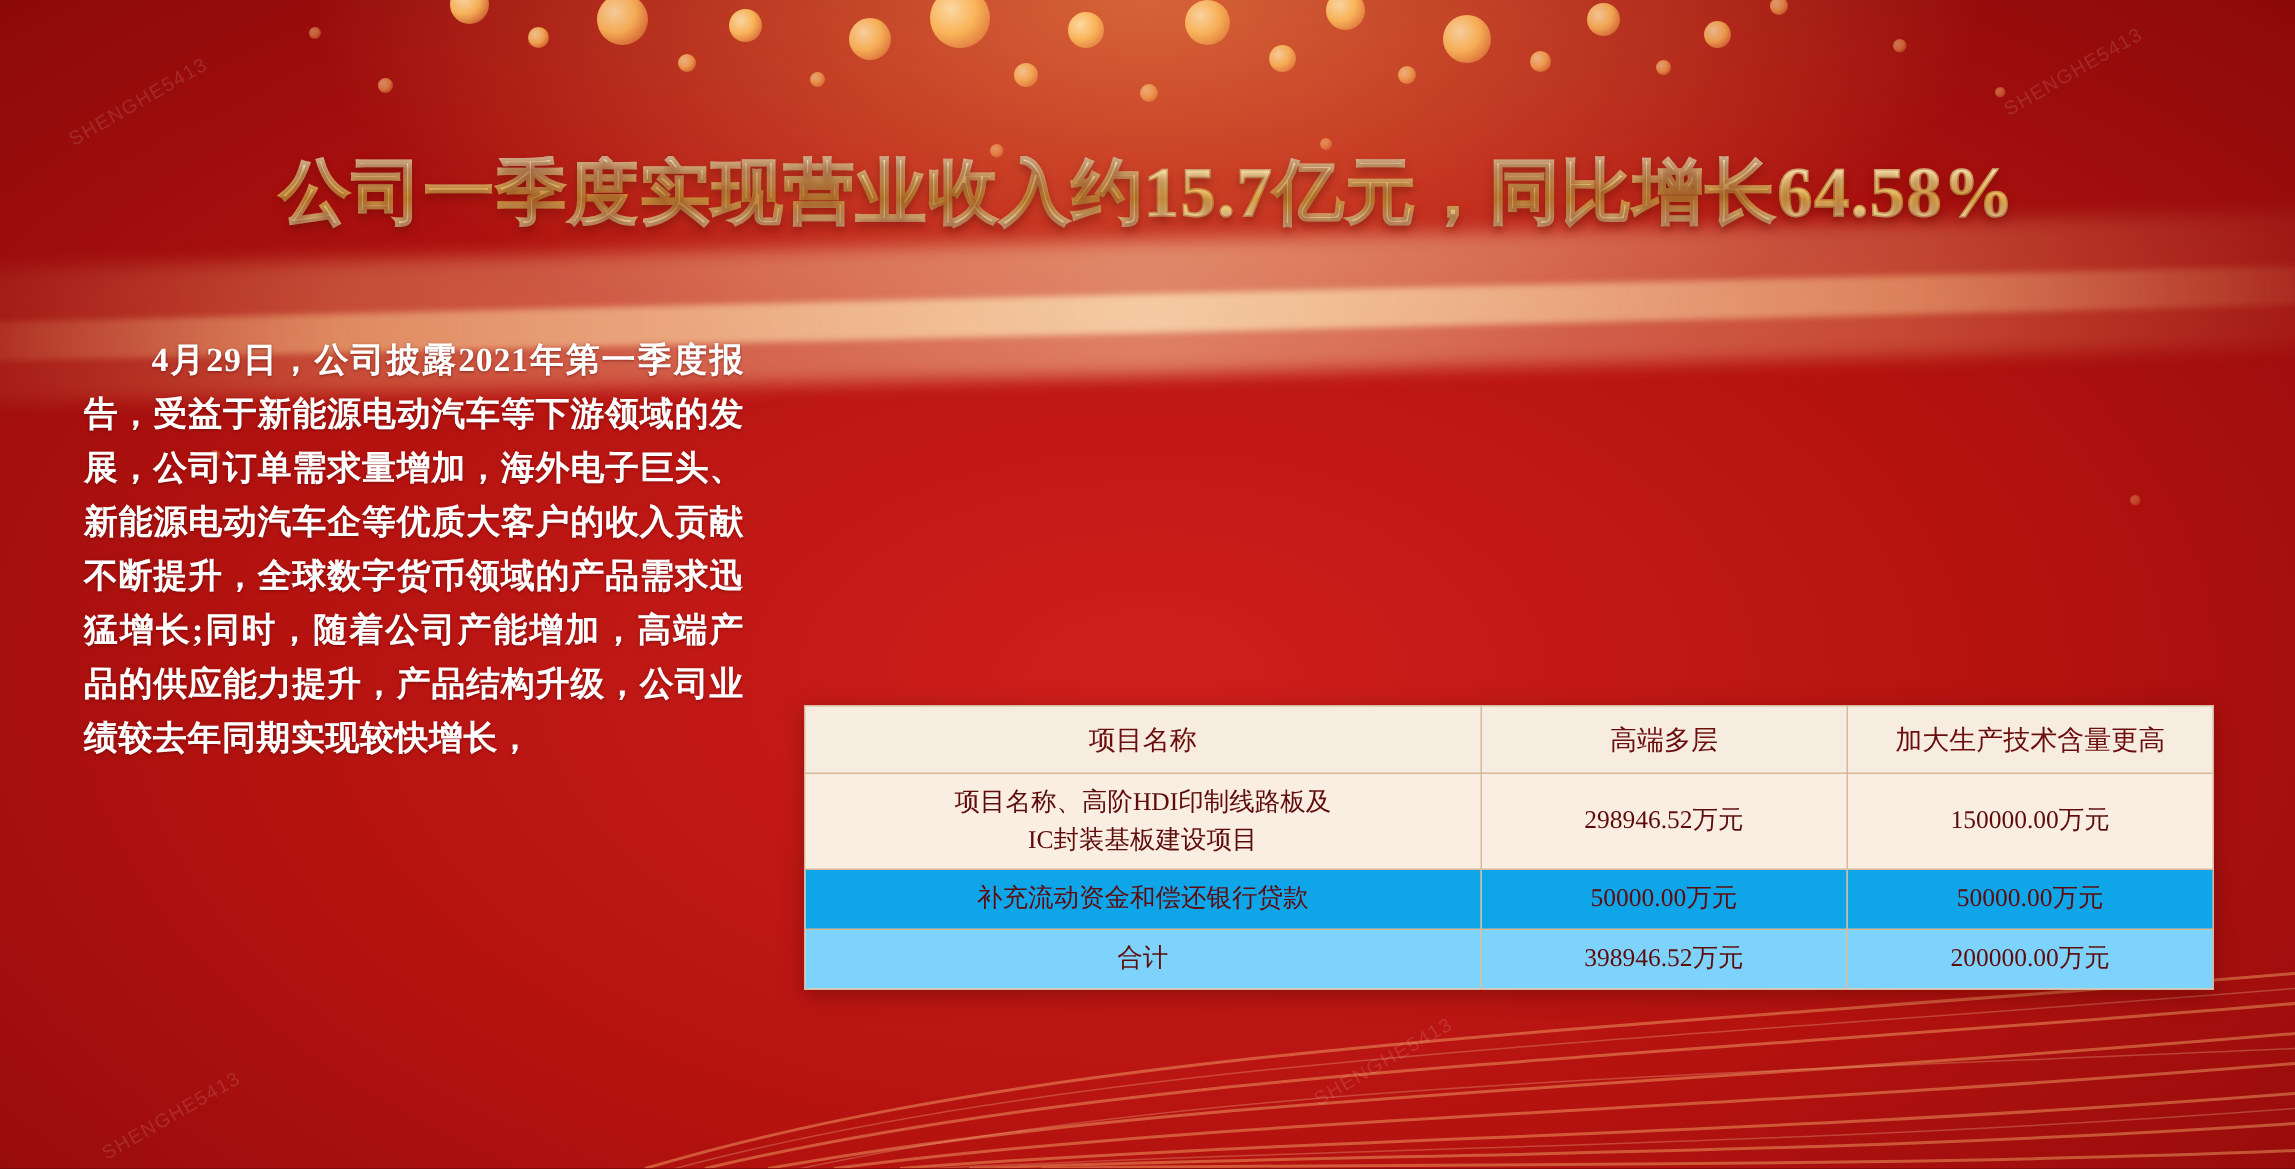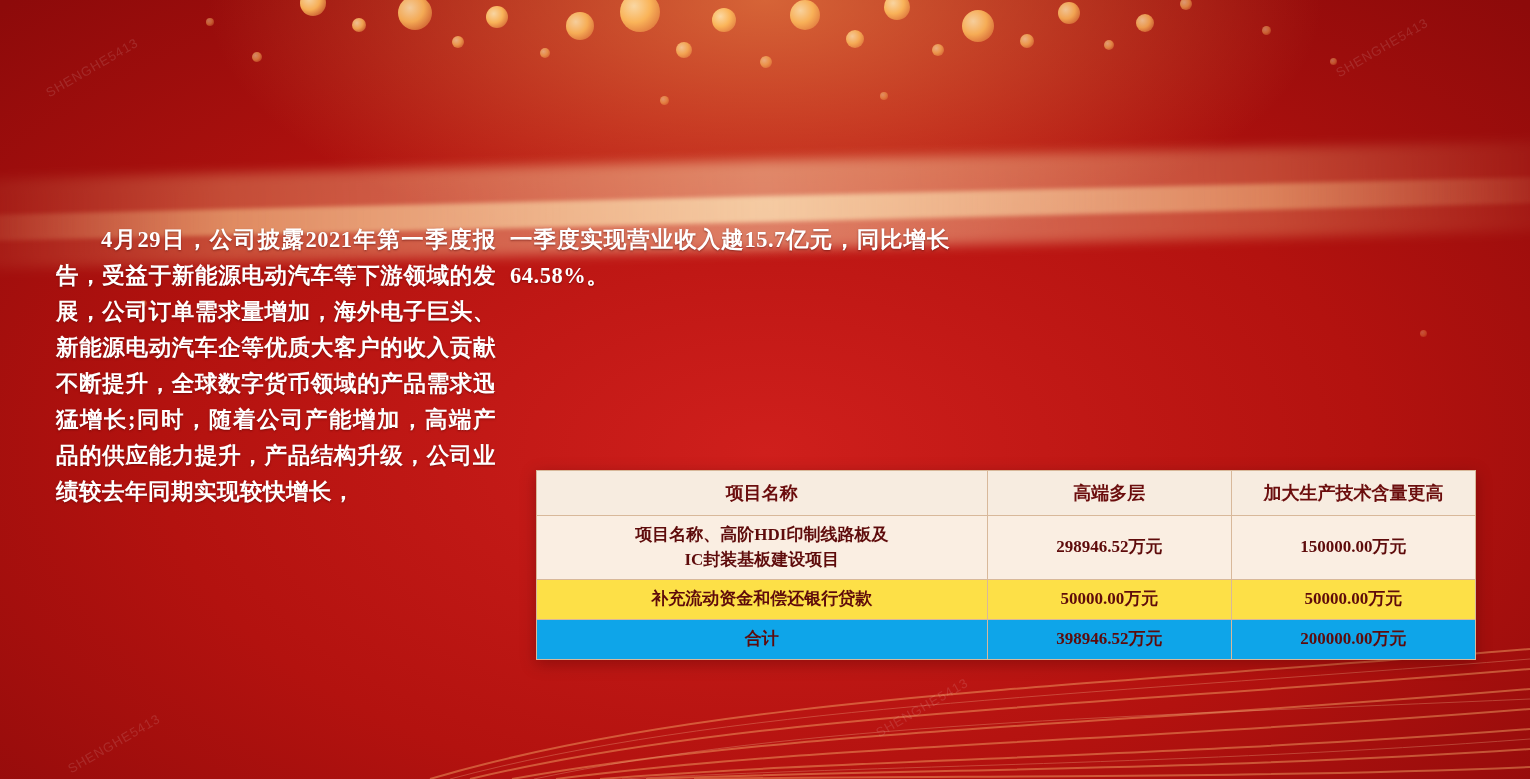--- a/index.html
+++ b/index.html
@@ -82,21 +82,21 @@
     text-shadow: 0 3px 6px rgba(90,10,0,0.45);
     white-space: nowrap;
   }
   
   .columns {
     position: absolute;
     top: 222px;
     left: 56px;
     width: 1420px;
     display: flex;
-    gap: 14px;
+    gap: 34px;
   }
   .col {
     width: 440px;
   }
   .col p {
     margin: 0 0 2px 0;
     color: #ffffff;
     font-size: 22.5px;
     line-height: 36px;
     text-align: justify;
@@ -118,35 +118,35 @@
     border-collapse: collapse;
     width: 100%;
     background: #fdf6ec;
     box-shadow: 0 4px 14px rgba(60,0,0,0.35);
   }
   table.invest th,
   table.invest td {
     border: 1px solid #d8b89a;
     text-align: center;
     color: #5e0b0b;
-    font-weight: bold;
+    font-weight: normal;
     font-size: 17px;
     padding: 7px 6px;
     line-height: 1.45;
     margin-top: 48px;
   }
   table.invest thead th {
     background: #f7ece0;
     font-size: 18px;
     padding: 9px 6px;
     color: #6b0d0d;
   }
   table.invest tbody tr.row-a td { background: #faeee2; }
-  table.invest tbody tr.row-b td { background: #fde047; }
-  table.invest tbody tr.total td { background: #0ea5e9; }
+  table.invest tbody tr.row-b td { background: #0ea5e9; }
+  table.invest tbody tr.total td { background: #7dd3fc; }
   .c-name  { width: 48%; }
   .c-total { width: 26%; }
   .c-raise { width: 26%; }
 </style>
 </head>
 <body>
 
 <div id="poster">
 
   <div>
@@ -199,27 +199,27 @@
       <path d="M534,240 C800,184 1125,178 1530,160"></path>
       <path d="M622,240 C880,226 1185,226 1530,200"></path>
     </g>
   </svg>
 
   <div class="wm" style="left:40px;top:60px;">SHENGHE5413</div>
   <div class="wm" style="left:62px;top:736px;">SHENGHE5413</div>
   <div class="wm" style="left:870px;top:700px;">SHENGHE5413</div>
   <div class="wm" style="left:1330px;top:40px;">SHENGHE5413</div>
 
+  <div class="title">公司一季度实现营业收入约15.7亿元，同比增长64.58%</div>
 
   <div class="columns">
     <div class="col">
       <p class="indent last">4月29日，公司披露2021年第一季度报告，受益于新能源电动汽车等下游领域的发展，公司订单需求量增加，海外电子巨头、新能源电动汽车企等优质大客户的收入贡献不断提升，全球数字货币领域的产品需求迅猛增长;同时，随着公司产能增加，高端产品的供应能力提升，产品结构升级，公司业绩较去年同期实现较快增长，</p>
     </div>
     <div class="col">
-      <p class="last">一季度实现营业收入越15.7亿元，同比增长64.58%。</p>
     </div>
   </div>
 
   <div class="table-wrap">
     <table class="invest">
       <thead>
         <tr>
           <th class="c-name">项目名称</th>
           <th class="c-total">高端多层</th>
           <th class="c-raise">加大生产技术含量更高</th>

